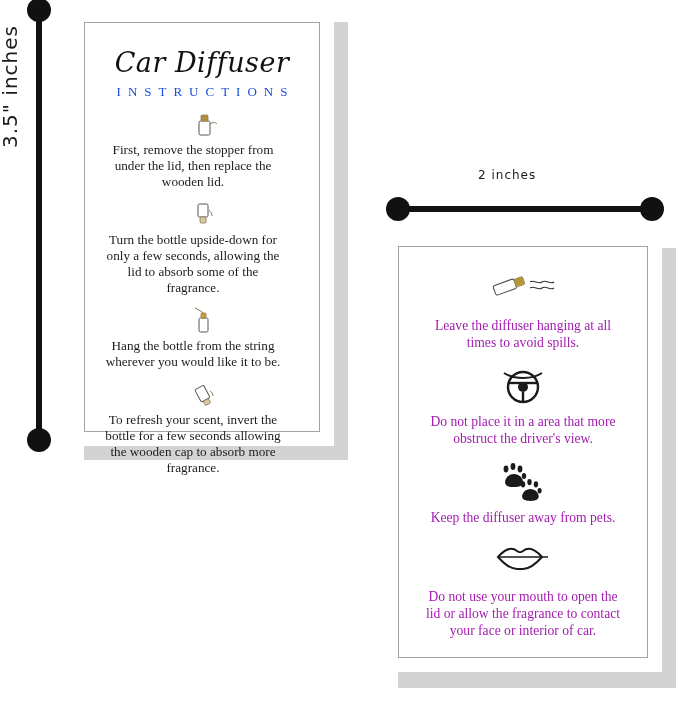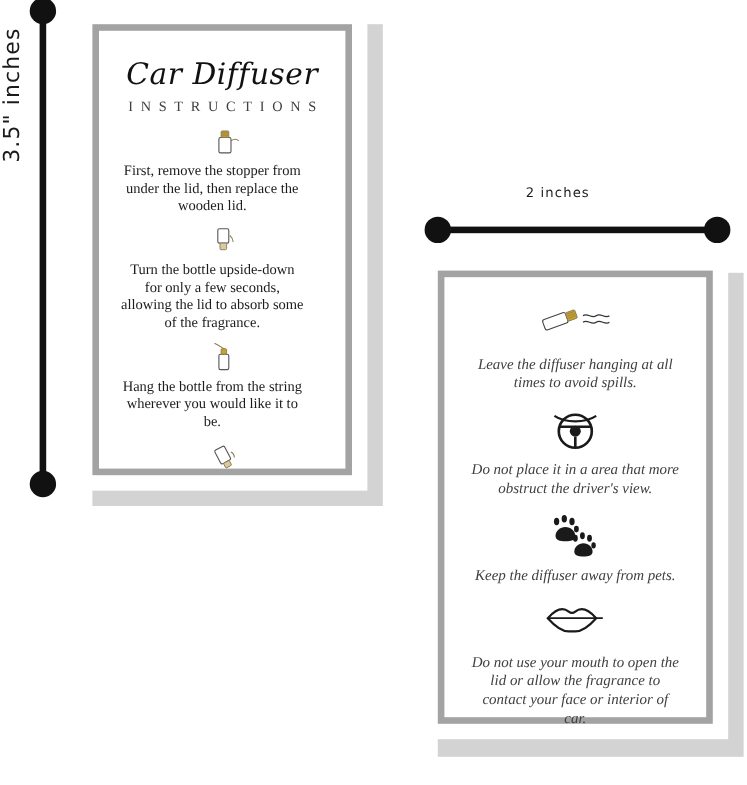--- a/index.html
+++ b/index.html
@@ -89,21 +89,21 @@
     position: absolute;
     background: #ffffff;
     box-sizing: border-box;
   }
   .card-inner {
     position: absolute;
     left: 14px;
     right: 14px;
     top: 14px;
     bottom: 14px;
-    border: 6px solid #a3a3a3;
+    border: 1px solid #a3a3a3;
     background: #ffffff;
     box-sizing: border-box;
     padding: 8px 14px;
     text-align: center;
   }
 
   
   #card1-shadow { left: 84px; top: 22px; width: 264px; height: 438px; }
   #card1 { left: 70px; top: 8px; width: 264px; height: 438px; }
 
@@ -116,21 +116,21 @@
     font-style: italic;
     font-size: 27px;
     color: #111111;
     margin: 16px 0 6px 0;
     letter-spacing: 0.5px;
   }
   .sub-title {
     font-family: "Liberation Serif", serif;
     font-size: 13px;
     letter-spacing: 7px;
-    color: #404040;
+    color: #1d4ed8;
     margin: 0 0 2px 0;
     padding-left: 7px;
   }
 
   .step { margin: 0; }
   .step-icon {
     font-size: 20px;
     line-height: 30px;
     height: 30px;
     color: #8a7a55;
@@ -148,23 +148,22 @@
   .warn-icon {
     height: 42px;
     line-height: 42px;
     margin-top: 14px;
     color: #1a1a1a;
   }
   .warn-text {
     font-family: "Liberation Serif", serif;
     font-size: 13.6px;
     line-height: 17px;
-    color: #404040;
+    color: #a21caf;
     margin: 6px 10px 0 10px;
-    font-style: italic;
   }
 </style>
 </head>
 <body>
 
 <div class="dim-vert">
   <div class="cap top"></div>
   <div class="cap bottom"></div>
 </div>
 <div class="dim-vert-label">3.5" inches</div>
@@ -219,20 +218,21 @@
     <div class="step">
       <div class="step-icon">
         <svg width="34" height="26" viewBox="0 0 34 26">
           <g transform="rotate(-28 17 13)">
             <rect x="13" y="5" width="10" height="14" rx="1.5" fill="none" stroke="#555" stroke-width="1"></rect>
             <rect x="15" y="19" width="6" height="5" rx="1" fill="#d8c9a3" stroke="#8a7a55" stroke-width="0.8"></rect>
           </g>
           <path d="M25 9c2 1 3 3 3 5" stroke="#8a7a55" stroke-width="1" fill="none"></path>
         </svg>
       </div>
+      <div class="step-text">To refresh your scent, invert the bottle for a few seconds allowing the wooden cap to absorb more fragrance.</div>
     </div>
 
   </div>
 </div>
 
 <div class="card-shadow" id="card2-shadow"></div>
 <div class="card" id="card2">
   <div class="card-inner">
 
     <div class="step">

